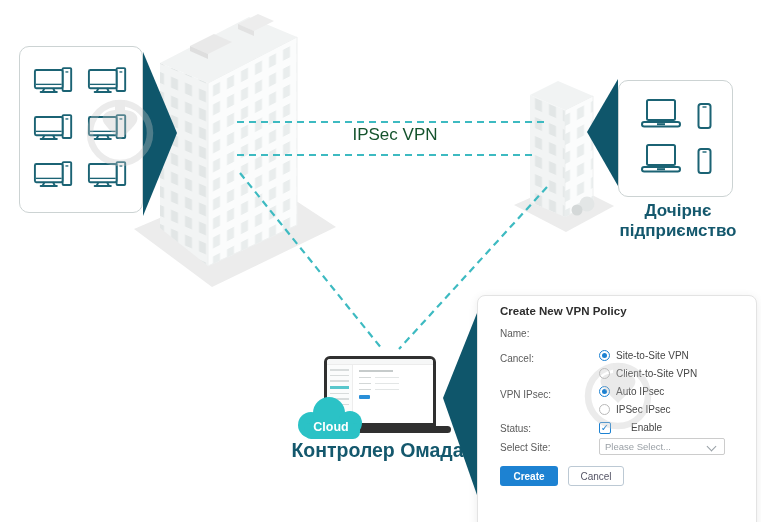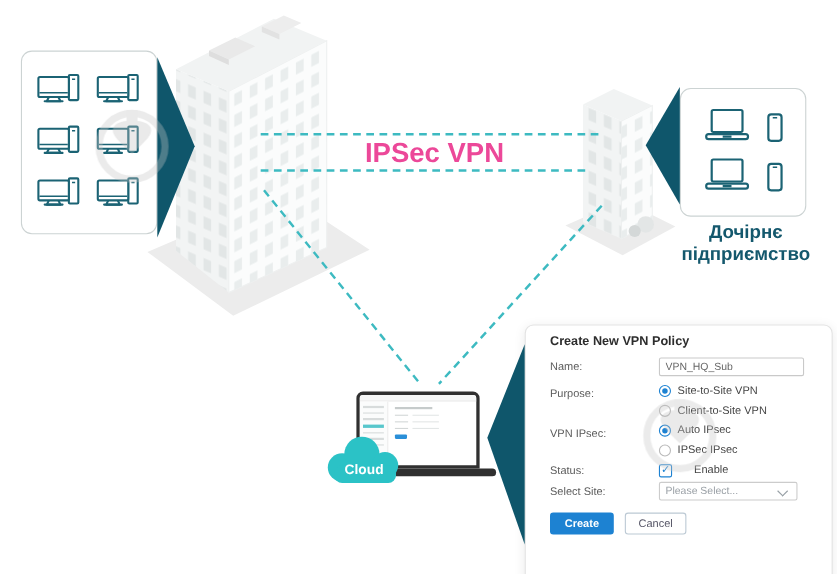--- a/index.html
+++ b/index.html
@@ -16,21 +16,21 @@
   .sub-box{left:618px;top:80px;width:115px;height:117px;}
   .sub-grid{display:flex;flex-direction:column;gap:13px;padding-top:17px;align-items:center;}
   .sub-row{display:flex;align-items:flex-end;gap:12px;}
 
   
   .dlabel{position:absolute;color:#14586d;font-weight:bold;text-align:center;}
   .hq-label{left:19px;top:217px;width:124px;font-size:21px;}
   .sub-label{left:600px;top:201px;width:156px;font-size:17px;line-height:20px;}
   .ctrl-label{left:280px;top:439px;width:195px;font-size:19.5px;}
   .ipsec-label{position:absolute;left:305px;top:125px;width:180px;text-align:center;
-               color:#ec4899;font-weight:bold;font-size:25px;}
+               color:#14532d;font-weight:normal;font-size:17px;}
 
   
   .laptop-screen{position:absolute;left:324px;top:356px;width:106px;height:64px;background:#fff;
                  border:3px solid #303030;border-radius:6px 6px 0 0;overflow:hidden;}
   .laptop-base{position:absolute;left:315px;top:426px;width:136px;height:7px;background:#303030;
                border-radius:3px 8px 8px 3px;}
   .scr-top{position:absolute;left:0;top:0;right:0;height:5px;background:#f6f7f7;border-bottom:1px solid #ececec;}
   .scr-side{position:absolute;left:0;top:6px;width:25px;bottom:0;background:#fbfcfc;border-right:1px solid #ededed;}
   .sbar{height:1.5px;background:#d8dcdc;margin:4px 3px 0 3px;}
   .sbar.active{background:#58c7cc;height:3px;}
@@ -203,28 +203,28 @@
           <div class="mval"></div>
         </div>
       <div class="mrow">
           <div class="mlab"></div>
           <div class="mval"></div>
         </div>
       <div class="mbtn"></div>
     </div>
   </div>
   <div class="laptop-base"></div>
+  <div class="dlabel ctrl-label">Контролер Омада</div>
 
   <div class="dlg">
     <div class="dlg-title">Create New VPN Policy</div>
 
     <div class="fld-label" style="top:32px">Name:</div>
-    <input class="dlg-input" type="text" value="VPN_HQ_Sub" style="">
-
-    <div class="fld-label" style="top:57px">Purpose:</div>
+
+    <div class="fld-label" style="top:57px">Cancel:</div>
     <div class="radio-row" style="top:54px">
       <span class="radio sel"></span>
       <span>Site-to-Site VPN</span>
     </div>
     <div class="radio-row" style="top:72px">
       <span class="radio"></span>
       <span>Client-to-Site VPN</span>
     </div>
 
     <div class="fld-label" style="top:93px">VPN IPsec:</div>

